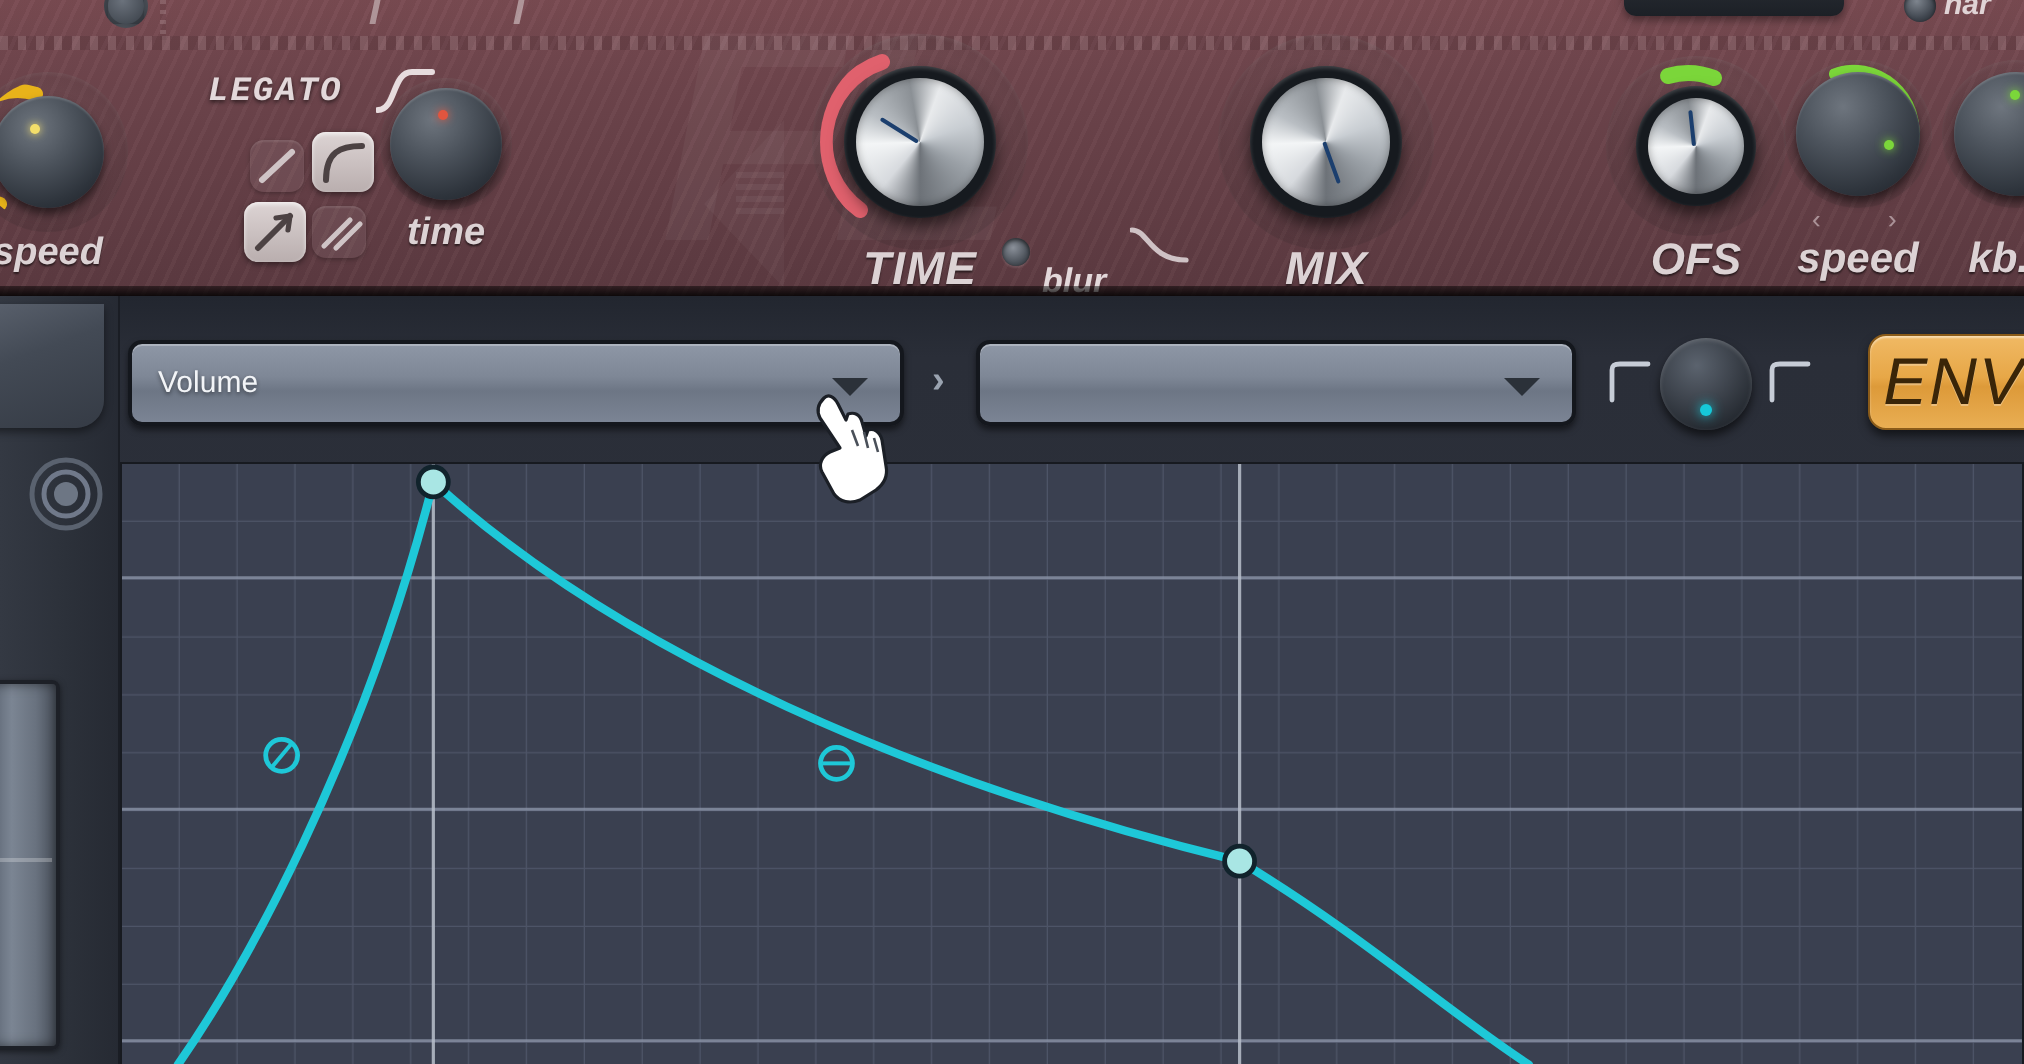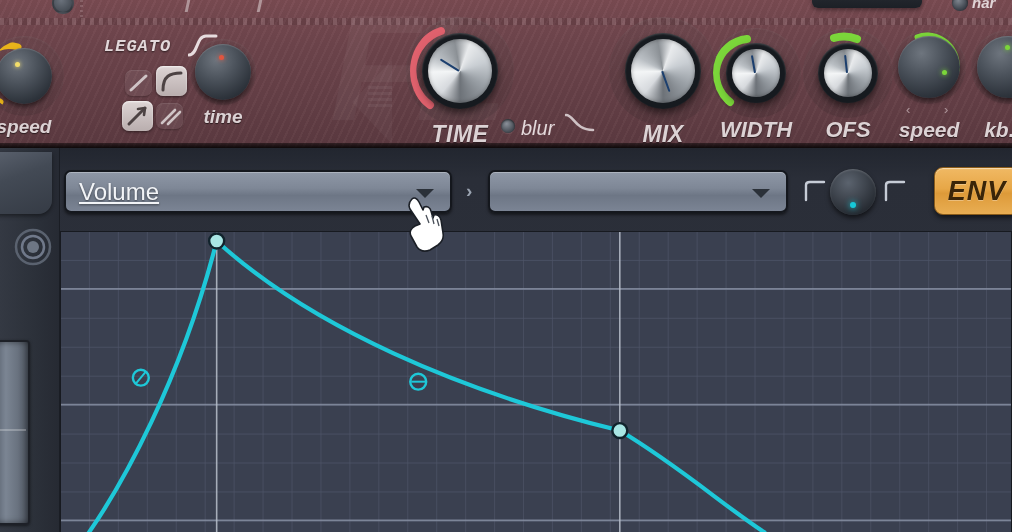--- a/index.html
+++ b/index.html
@@ -152,40 +152,40 @@
   
   .toolbar { position: absolute; left: 60px; top: 162px; width: 952px; height: 60px; }
   .sel {
     position: absolute; height: 43px; border-radius: 7px;
     background: linear-gradient(180deg, #8e97a6 0%, #7e8796 42%, #6d7685 60%, #7b8494 100%);
     border: 2px solid #14171d;
     box-shadow: 0 2px 3px rgba(0,0,0,0.5), inset 0 1px 0 rgba(255,255,255,0.28);
     display: flex; align-items: center;
   }
   .sel-text {
-    color: #f2f4f7; font-size: 24px; padding-left: 13px;
-    text-shadow: 0 1px 2px rgba(0,0,0,0.45); white-space: nowrap; text-decoration: underline;
+    color: #f2f4f7; font-size: 15px; padding-left: 13px;
+    text-shadow: 0 1px 2px rgba(0,0,0,0.45); white-space: nowrap;
   }
   .sel-caret {
     position: absolute; right: 16px; top: 50%; margin-top: -3px;
     width: 0; height: 0; border-left: 9px solid transparent;
     border-right: 9px solid transparent; border-top: 9px solid #2b3139;
   }
   .chev {
     position: absolute; color: #9aa3b0; font-size: 19px; font-weight: bold;
   }
   .env-btn {
     position: absolute; width: 86px; height: 48px; border-radius: 9px;
     background: linear-gradient(180deg, #f0b964 0%, #e7a747 45%, #dd9a39 55%, #e9ae53 100%);
     border: 1px solid #8a5b19;
     box-shadow: 0 3px 5px rgba(0,0,0,0.55), inset 0 1px 1px rgba(255,255,255,0.5);
     display: flex; align-items: center; justify-content: center;
   }
   .env-btn span {
-    color: #3a2508; font-size: 27px; font-weight: bold; font-style: italic;
+    color: #3a2508; font-size: 33px; font-weight: normal; font-style: italic;
     letter-spacing: 1px; text-shadow: 0 1px 0 rgba(255,255,255,0.3);
   }
   .step-ico { position: absolute; }
   .mini-knob {
     position: absolute; width: 46px; height: 46px; border-radius: 50%;
     background: radial-gradient(circle at 40% 30%, #5b636e 0%, #3e444d 42%, #262b32 75%, #14171c 100%);
     box-shadow: 0 3px 5px rgba(0,0,0,0.6), inset 0 1px 2px rgba(255,255,255,0.18);
   }
   .mini-knob::after {
     content: ""; position: absolute; left: 50%; bottom: 7px; margin-left: -3px;
@@ -280,45 +280,34 @@
         <path d="M20 84 A 42 42 0 0 1 31 10" fill="none" stroke="#e0616d" stroke-width="8" stroke-linecap="round"></path>
       </svg>
       <div class="knob-metal" style="left:8px;top:8px;width:76px;height:76px;">
         <div class="cap"></div>
         <div class="ptr" style="left:36px;top:16px;height:22px;transform:rotate(-58deg);"></div>
       </div>
       <div class="knob-label" style="top:96px;font-size:23px;letter-spacing:.5px;">TIME</div>
     </div>
 
     <div class="blur-led" style="left:501px;top:119px;"></div>
-    <div style="position:absolute;left:521px;top:117px;color:#e3d8da;font-style:italic;font-weight:normal;font-size:20px;">blur</div>
+    <div style="position:absolute;left:521px;top:131px;color:#e3d8da;font-style:italic;font-weight:bold;font-size:17px;">blur</div>
     <svg style="position:absolute;left:565px;top:112px;width:30px;height:22px;" viewBox="0 0 30 22">
       <path d="M1 3 C9 3 10 18 28 18" fill="none" stroke="#cfc2c5" stroke-width="2.6" stroke-linecap="round"></path>
     </svg>
 
     <div class="knob-wrap" style="left:617px;top:25px;width:92px;height:92px;">
       <div class="knob-dish" style="inset:-8px;"></div>
       <div class="knob-metal" style="left:8px;top:8px;width:76px;height:76px;">
         <div class="cap"></div>
         <div class="ptr" style="left:36px;top:16px;height:22px;transform:rotate(160deg);"></div>
       </div>
       <div class="knob-label" style="top:96px;font-size:23px;">MIX</div>
     </div>
 
-    <div class="knob-wrap" style="left:718px;top:35px;width:76px;height:76px;">
-      <div class="knob-dish" style="inset:-7px;"></div>
-      <svg class="arc" style="left:-5px;top:-5px;width:86px;height:86px;" viewBox="0 0 86 86">
-        <path d="M17 72 A 35 35 0 0 1 34 9" fill="none" stroke="#7bd63a" stroke-width="8" stroke-linecap="round"></path>
-      </svg>
-      <div class="knob-metal" style="left:8px;top:8px;width:60px;height:60px;">
-        <div class="cap"></div>
-        <div class="ptr" style="left:28px;top:12px;height:18px;transform:rotate(-10deg);"></div>
-      </div>
-      <div class="knob-label" style="top:82px;font-size:22px;">WIDTH</div>
-    </div>
 
     <div class="knob-wrap" style="left:810px;top:35px;width:76px;height:76px;">
       <div class="knob-dish" style="inset:-7px;"></div>
       <svg class="arc" style="left:-5px;top:-5px;width:86px;height:86px;" viewBox="0 0 86 86">
         <path d="M29 8 A 35 35 0 0 1 52 9" fill="none" stroke="#7bd63a" stroke-width="8" stroke-linecap="round"></path>
       </svg>
       <div class="knob-metal" style="left:8px;top:8px;width:60px;height:60px;">
         <div class="cap"></div>
         <div class="ptr" style="left:28px;top:12px;height:18px;transform:rotate(-6deg);"></div>
       </div>

